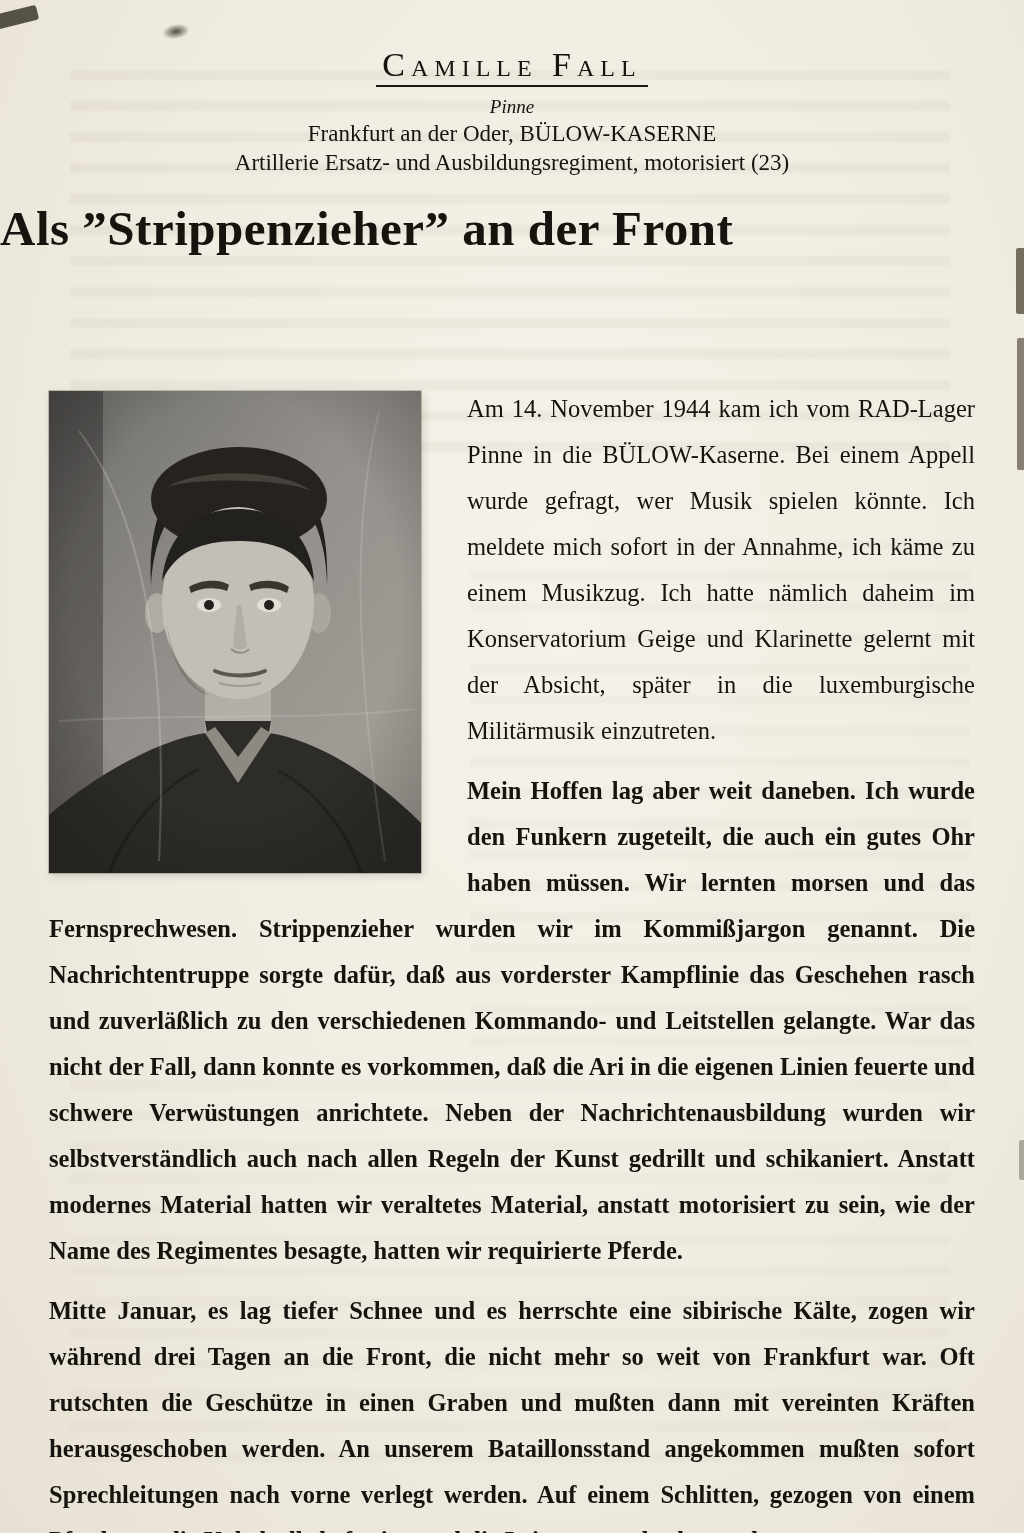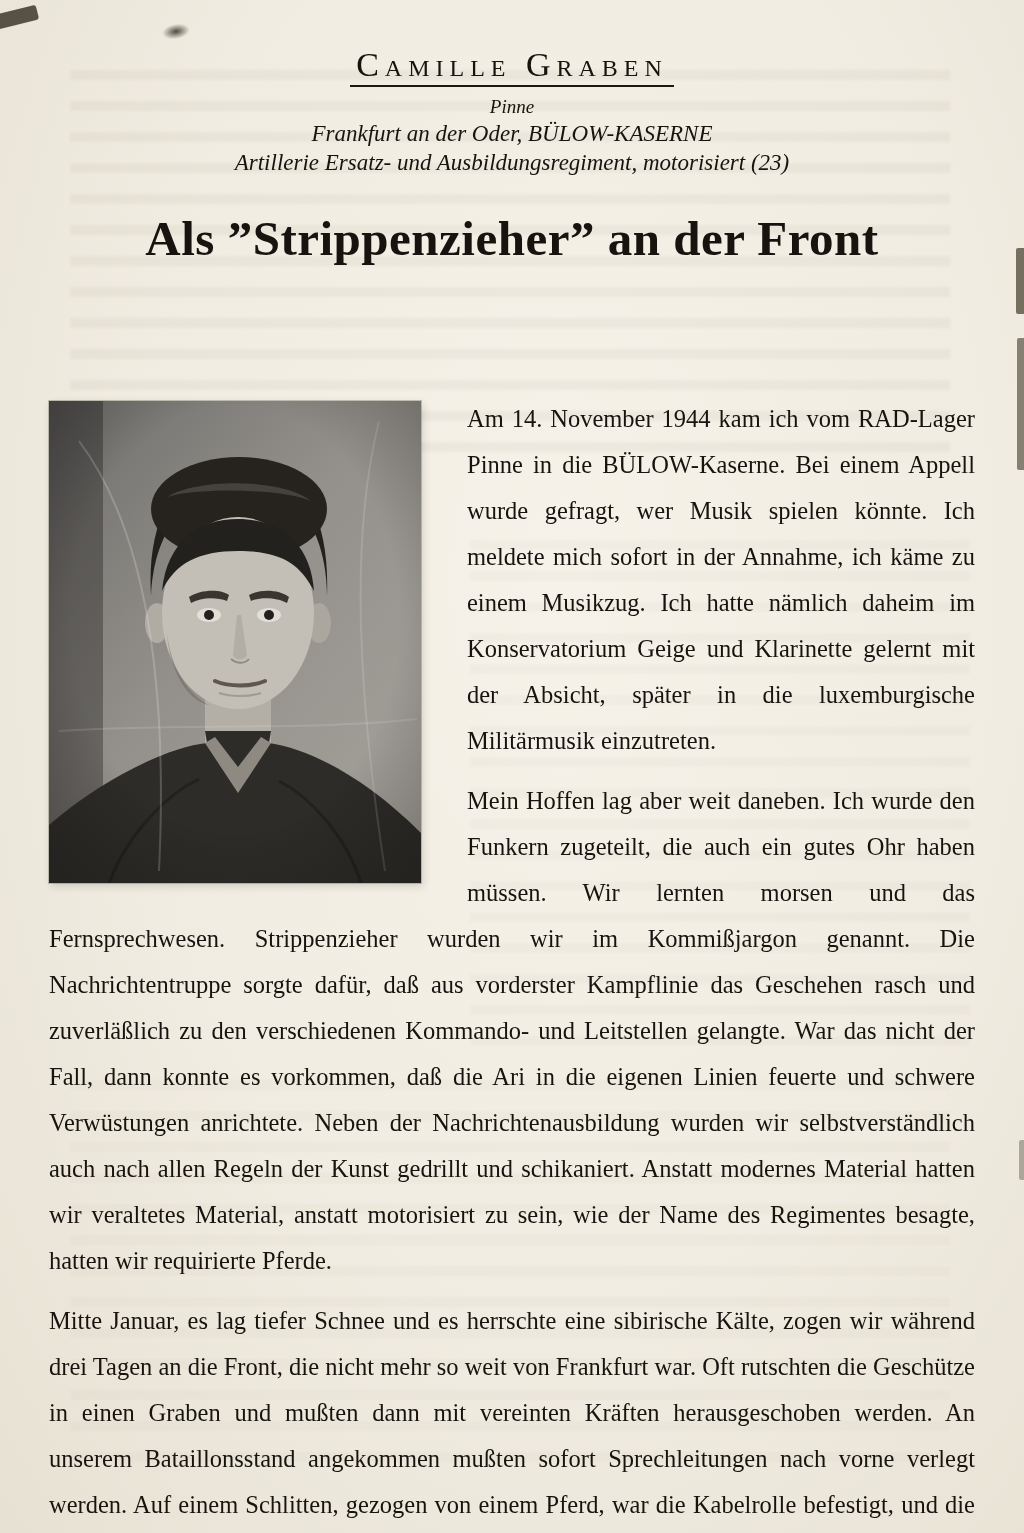--- a/index.html
+++ b/index.html
@@ -46,42 +46,41 @@
   .header { text-align: center; padding-top: 46px; position: relative; }
   .author {
     display: inline-block;
     font-variant: small-caps;
     font-size: 34px;
     letter-spacing: 6px;
     border-bottom: 2px solid #1c1812;
     padding: 0 6px 1px 6px;
   }
   .place  { font-style: italic; font-size: 19px; margin-top: 9px;  }
-  .subln  { font-style: italic; font-size: 23px; margin-top: 3px;  }
+  .subln  { font-size: 23px; margin-top: 3px;  }
   
   .title {
-    text-align: center;
     font-weight: bold;
     font-size: 49px;
     letter-spacing: 0.5px;
-    margin-top: 34px;
+    margin-top: 24px;
     position: relative;
   }
   
   .article {
     width: 926px;
     margin: 0 auto;
     padding-top: 96px;
     text-align: justify;
     font-size: 24.5px;
     line-height: 46px;
     position: relative;
   }
   .article p { margin: 0 0 14px 0; }
-  .article p + p { text-indent: 0; }
+  .article p + p { text-indent: 0; font-weight: bold; }
   
   .photo-frame {
     float: left;
     width: 372px; height: 482px;
     margin: 5px 46px 20px 0;
     box-shadow: 0 0 0 1px rgba(60,55,45,.25), 2px 3px 8px rgba(60,55,45,.18);
     background: #8b8a87;
     overflow: hidden;
   }
   .photo-frame svg { display: block; }
@@ -96,21 +95,21 @@
   <div class="bleed b3"></div>
 
   <div class="mark-topleft"></div>
   <div class="smudge"></div>
   <div class="edge-strip e1"></div>
   <div class="edge-strip e2"></div>
   <div class="edge-strip e3"></div>
 
   <div class="header">
     <div>
-      <span class="author">Camille Graben</span>
+      <span class="author">Camille Fall</span>
     </div>
     <div class="place">Pinne</div>
     <div class="subln">Frankfurt an der Oder, BÜLOW-KASERNE</div>
     <div class="subln">Artillerie Ersatz- und Ausbildungsregiment, motorisiert (23)</div>
   </div>
 
   <h1 class="title">Als ”Strippenzieher” an der Front</h1>
 
   <div class="article">
 

